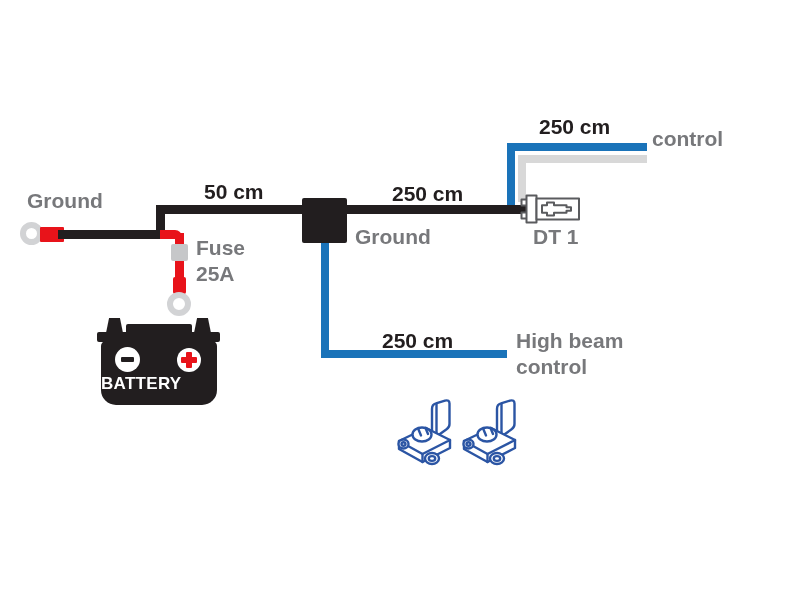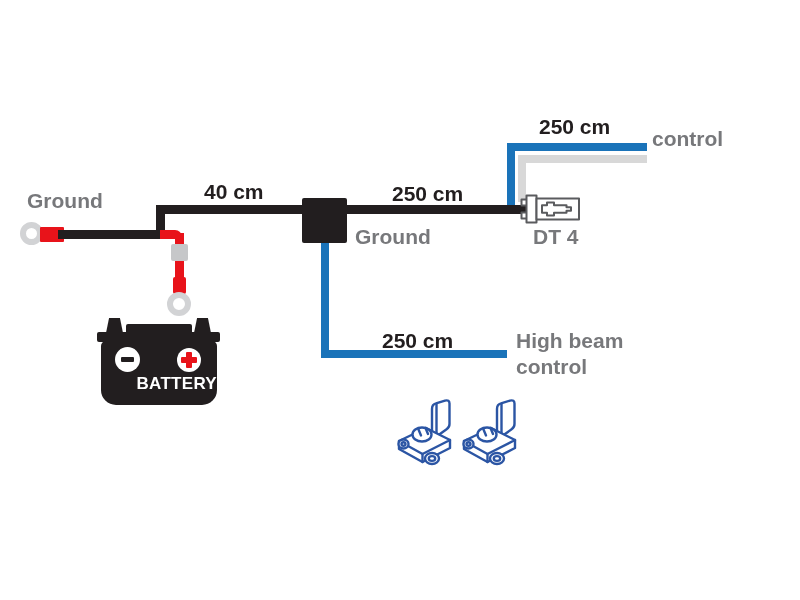--- a/index.html
+++ b/index.html
@@ -37,21 +37,21 @@
   .batt{position:absolute;background:var(--black);}
   .batt-post{clip-path:polygon(18% 0,82% 0,100% 100%,0 100%);}
   .batt-body{border-radius:5px 5px 15px 15px;}
   .batt-bar{border-radius:2px;}
   .batt-hump{border-radius:2px 2px 0 0;}
   .batt-circle{position:absolute;background:#fff;border-radius:50%;}
   .batt-minus{position:absolute;background:var(--black);border-radius:1px;}
   .batt-plus{position:absolute;background:var(--red);border-radius:1px;}
   .batt-label{
     position:absolute;color:#fff;font-weight:bold;font-size:17px;
-    letter-spacing:.3px;text-align:right;line-height:17px;
+    letter-spacing:.3px;text-align:left;line-height:17px;
   }
   svg{position:absolute;display:block;}
 </style>
 </head>
 <body>
 
 <div class="canvas">
 
   <div class="wire" style="left:518px;top:155px;width:129px;height:8px;background:var(--ltgray);"></div>
   <div class="wire" style="left:518px;top:159px;width:8px;height:43px;background:var(--ltgray);"></div>
@@ -126,34 +126,38 @@
       <path fill="none" d="M22.5 30.5 L25 36.5 M29.5 29 L32 35"></path>
       <ellipse cx="7.5" cy="45" rx="5" ry="4.5"></ellipse>
       <ellipse cx="7.5" cy="45" rx="2" ry="1.8"></ellipse>
       <ellipse cx="36" cy="59.5" rx="7" ry="5.5"></ellipse>
       <ellipse cx="36" cy="59.5" rx="3.2" ry="2.4"></ellipse>
     </g>
   </svg>
 
   <div class="lbl" style="left:27px;top:190px;text-align:right;">Ground</div>
 
-  <div class="lbl black" style="left:204px;top:181px;">40 cm</div>
+  <div class="lbl black" style="left:204px;top:181px;">50 cm</div>
 
+  <div class="lbl two" style="left:196px;top:235px;">
+    <span>Fuse</span>
+    <span>25A</span>
+  </div>
 
   <div class="lbl" style="left:355px;top:226px;">Ground</div>
 
   <div class="lbl black" style="left:392px;top:183px;">250 cm</div>
 
   <div class="lbl black" style="left:539px;top:116px;">250 cm</div>
 
   <div class="lbl two" style="left:652px;top:126px;">
     <span>control</span>
   </div>
 
-  <div class="lbl" style="left:533px;top:226px;">DT 4</div>
+  <div class="lbl" style="left:533px;top:226px;">DT 1</div>
 
   <div class="lbl black" style="left:382px;top:330px;">250 cm</div>
 
   <div class="lbl two" style="left:516px;top:328px;">
     <span>High beam</span>
     <span>control</span>
   </div>
 
 </div>
 

